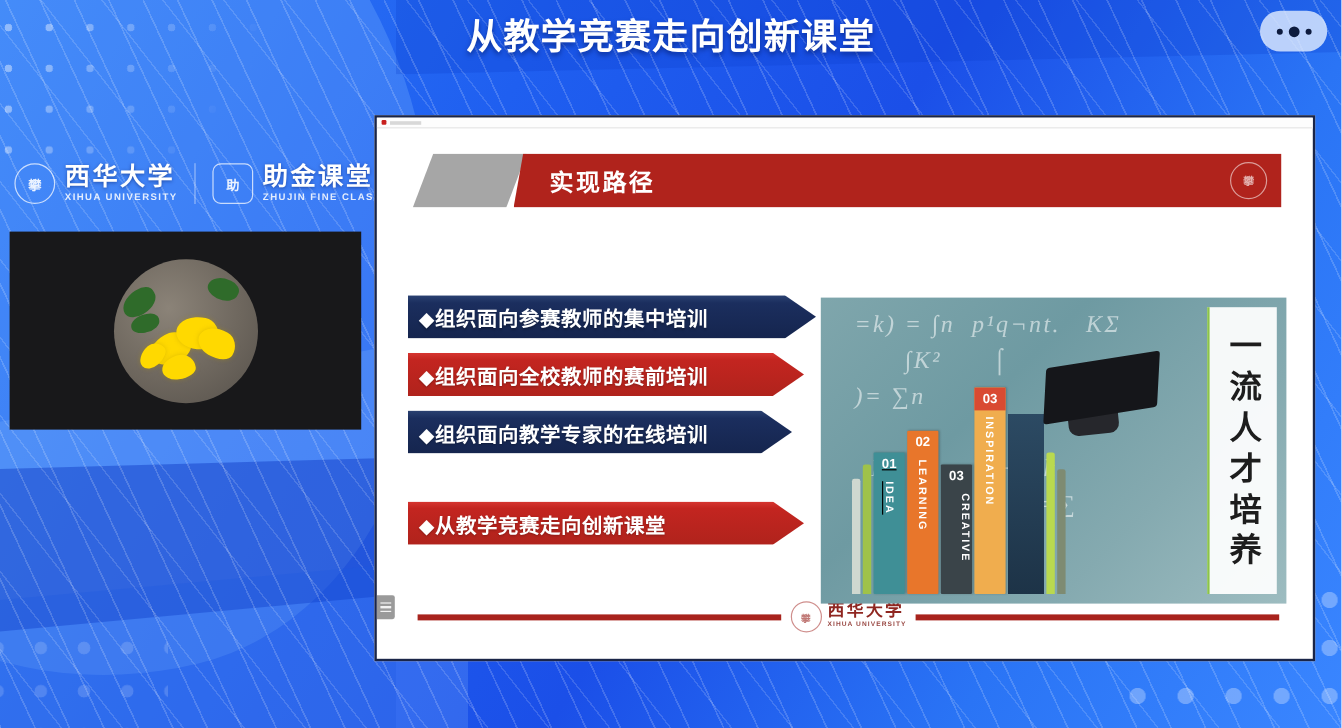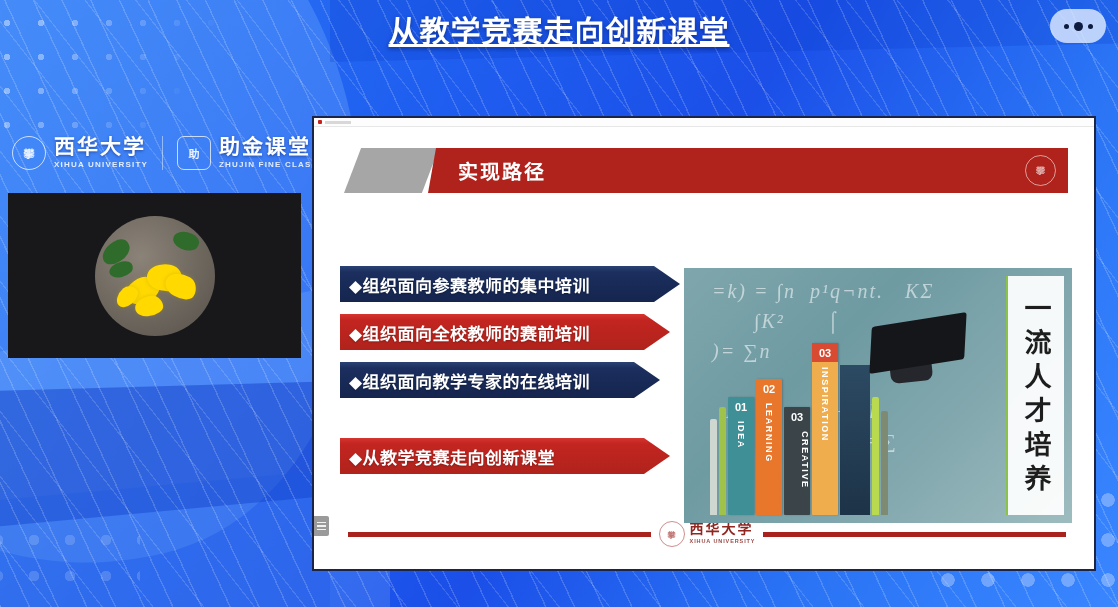--- a/index.html
+++ b/index.html
@@ -87,21 +87,20 @@
     text-align: center;
     z-index: 6;
   }
   .title-line1, .title-line2 {
     color: #ffffff;
     font-weight: 700;
     letter-spacing: 1px;
     line-height: 1.18;
     text-shadow: 0 2px 4px rgba(0,20,90,.55);
     white-space: nowrap;
-    text-decoration: underline;
   }
   .title-line1 { font-size: 30px; }
   .title-line2 { font-size: 30px; margin-top: 2px; }
 
   
   .brand-bar {
     position: absolute; left: 12px; top: 136px;
     display: flex; align-items: center; gap: 14px;
     z-index: 6;
   }
@@ -162,21 +161,21 @@
   }
   .petal {
     position: absolute; background: #ffd900;
     border-radius: 60% 40% 55% 45% / 55% 60% 40% 45%;
     box-shadow: 0 0 4px rgba(180,150,0,.4);
   }
   .leaf { position: absolute; background: #2f6b2a; border-radius: 60% 40% 55% 45%; }
 
   
   .slide {
-    position: absolute; left: 312px; top: 116px;
+    position: absolute; left: 312px; top: 96px;
     width: 784px; height: 455px;
     background: #ffffff;
     border: 2px solid #1a2548;
     z-index: 7;
     overflow: hidden;
   }
   .slide-topbar {
     position: absolute; left: 0; top: 0; width: 100%; height: 9px;
     background: #fdfdfd; border-bottom: 1px solid #e7e7e7;
     display: flex; align-items: center; gap: 3px; padding-left: 4px;
@@ -419,21 +418,21 @@
 
   Kx          q⌐n²k
                       =∑</div>
 
       <div class="cap"></div>
       <div class="cap-base"></div>
 
       <div class="books">
         <div class="pencil" style="height:96px; background:#cfd8d0;"></div>
         <div class="pencil" style="height:108px; background:#9fc24a;"></div>
-        <div class="book" style="height:118px; background:#3f8f96;">
+        <div class="book" style="height:118px; background:#3f8f96;text-decoration:underline;">
           <div class="num">01</div>
           <div class="lbl">IDEA</div>
         </div>
         <div class="book" style="height:136px; background:#e8762b;">
           <div class="num">02</div>
           <div class="lbl">LEARNING</div>
         </div>
         <div class="book" style="height:108px; background:#3a4449;align-items:flex-end;">
           <div class="num">03</div>
           <div class="lbl">CREATIVE</div>

